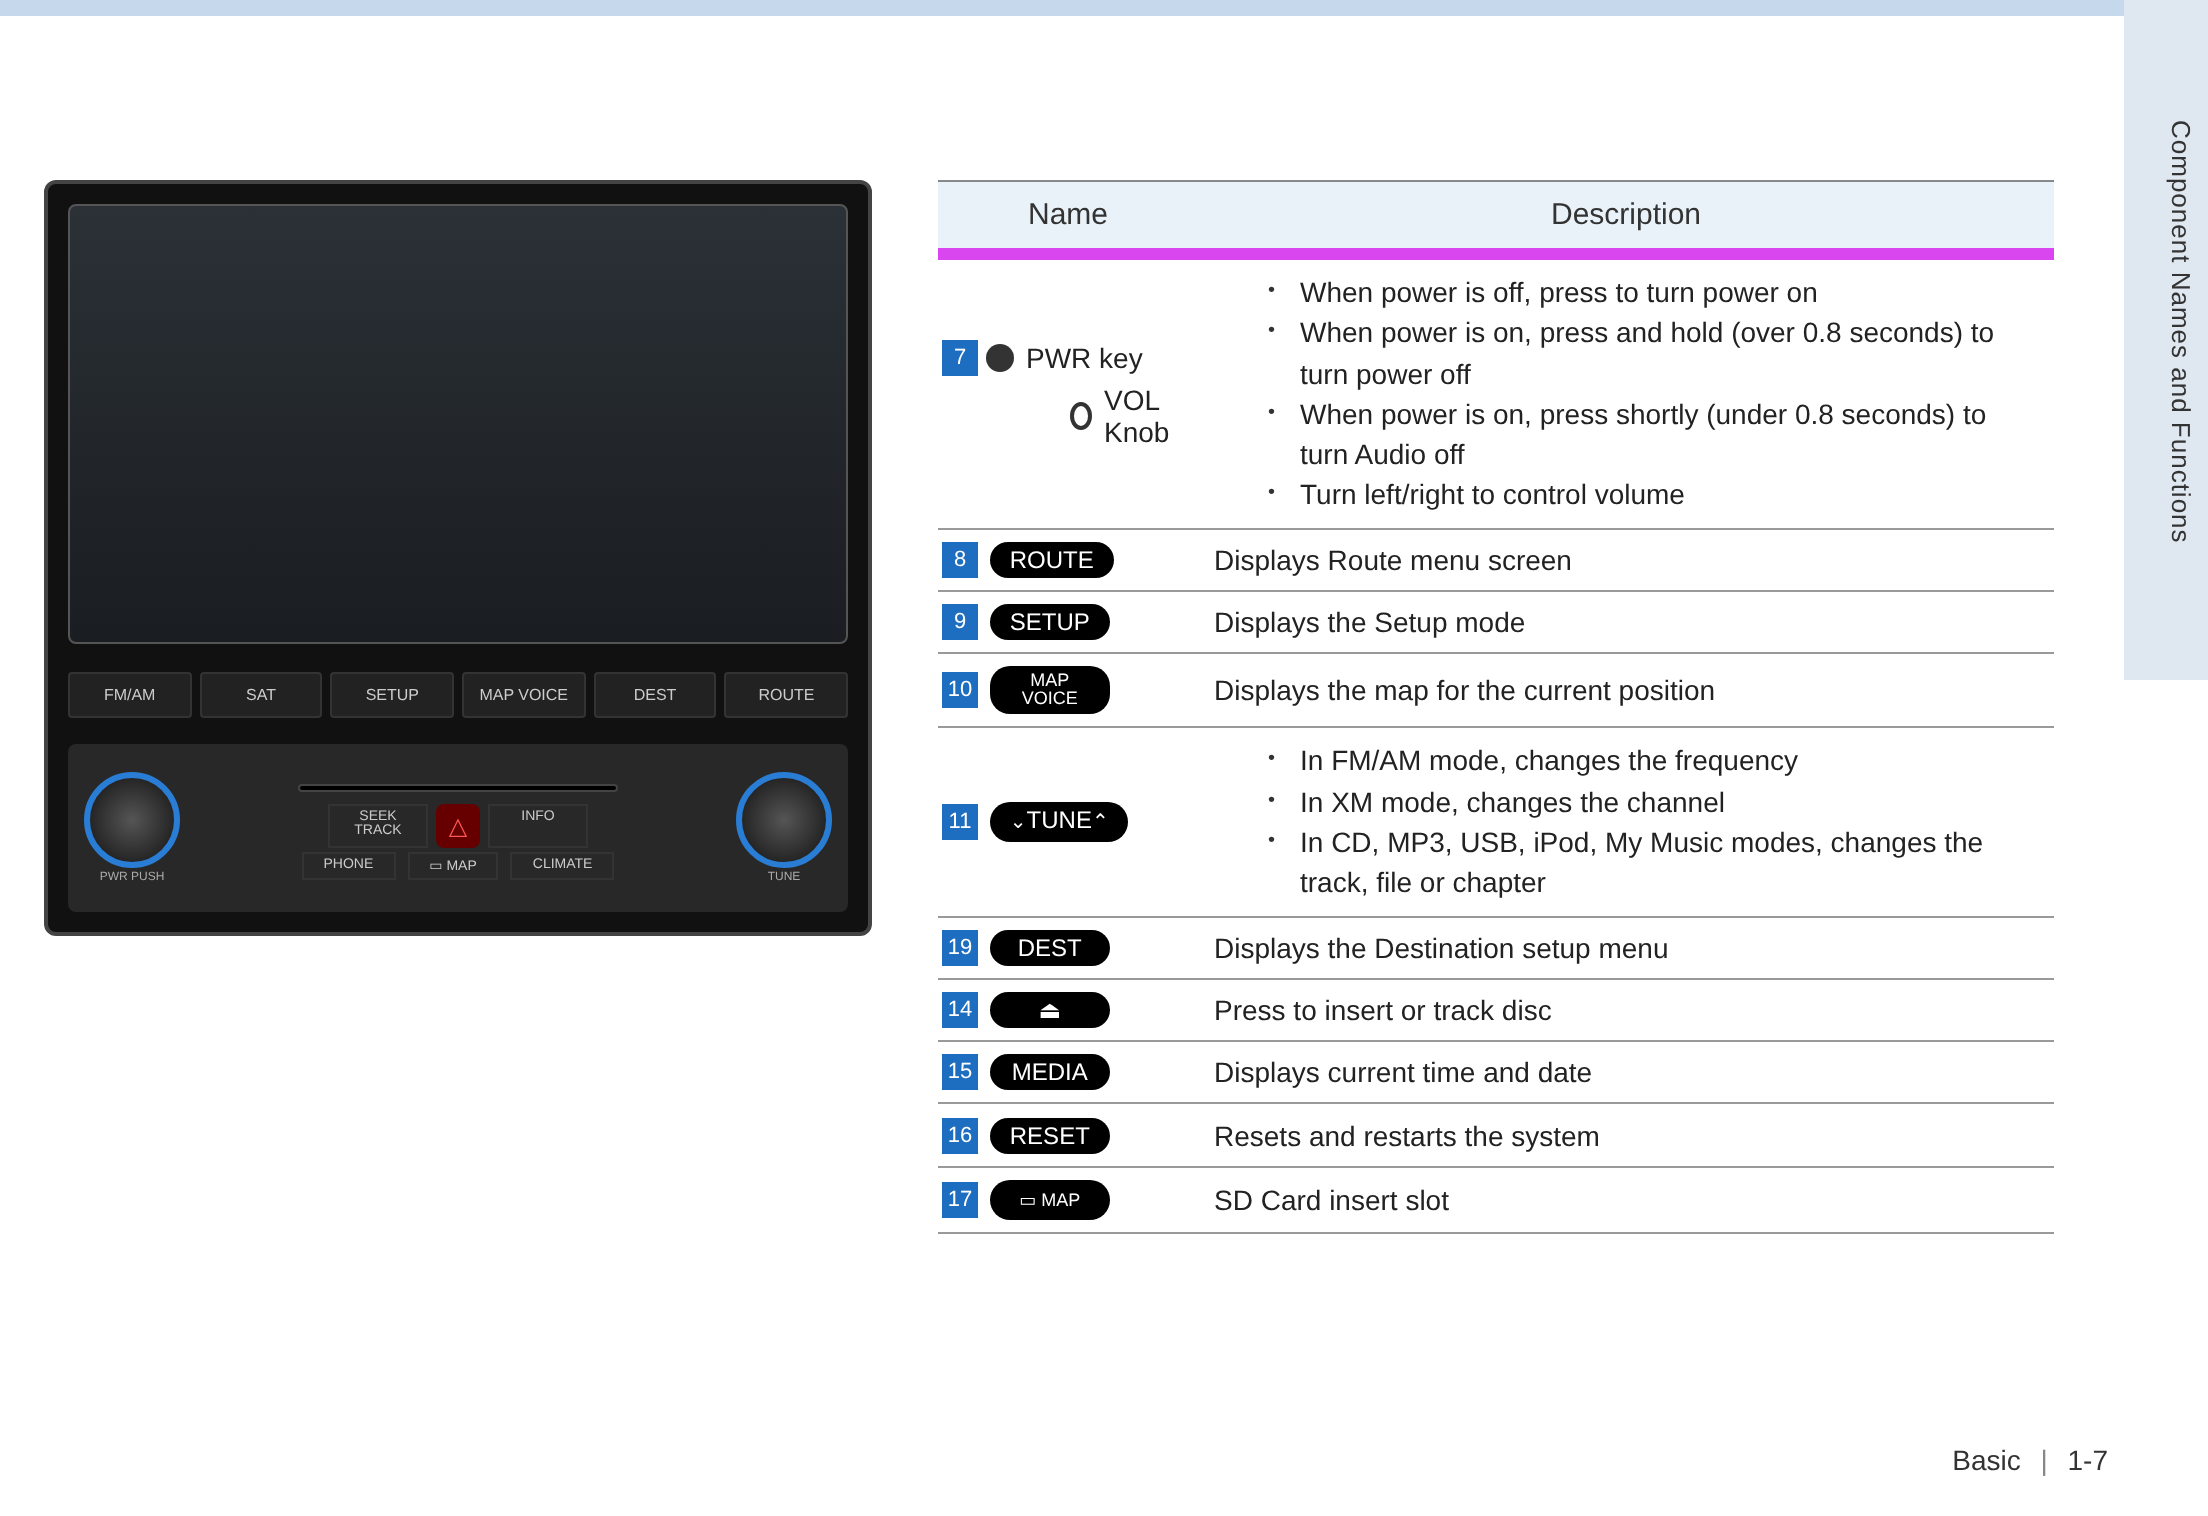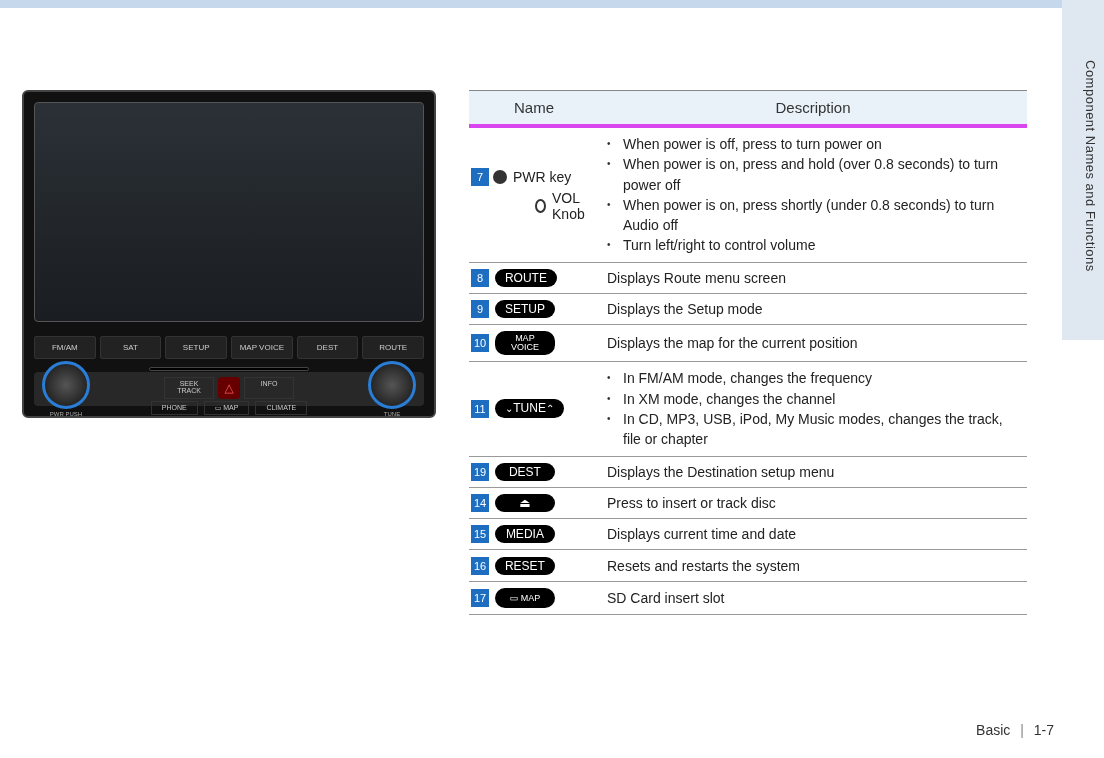--- a/index.html
+++ b/index.html
@@ -34,21 +34,21 @@
     text-orientation: mixed;
     font-size: 13px;
     color: #333;
     letter-spacing: 0.5px;
   }
   .image-placeholder {
     position: absolute;
     left: 22px;
     top: 90px;
     width: 414px;
-    height: 328px;
+    height: 378px;
     border: 2px solid #444;
     border-radius: 6px;
     background: #111;
     overflow: hidden;
   }
   .screen {
     position: absolute;
     top: 10px; left: 10px; right: 10px;
     height: 220px;
     background: linear-gradient(#2b3137, #1a1d21);
@@ -117,21 +117,21 @@
   table {
     border-collapse: collapse;
     width: 100%;
   }
   th {
     background: #eaf2f9;
     font-weight: normal;
     font-size: 15px;
     padding: 8px 4px;
     border-top: 1px solid #888;
-    border-bottom: 4px solid #d946ef;
+    border-bottom: 6px solid #d946ef;
     color: #333;
     margin-top: 40px;
   }
   th:first-child { width: 130px; }
   td {
     border-bottom: 1px solid #999;
     padding: 6px 8px;
     vertical-align: middle;
     font-size: 14px;
     color: #222;
@@ -187,20 +187,21 @@
   .pwr-row { display:flex; align-items:center; gap:4px; }
   .pwr-row .numbadge { margin-right: 0; }
   ul.desc {
     list-style: none;
     padding-left: 12px;
   }
   ul.desc li {
     position: relative;
     padding-left: 4px;
     line-height: 1.45;
+    margin-left: 27px;
   }
   ul.desc li::before {
     content: "•";
     position: absolute;
     left: -12px;
     color: #333;
     font-size: 10px;
     top: 3px;
   }
   .footer {

